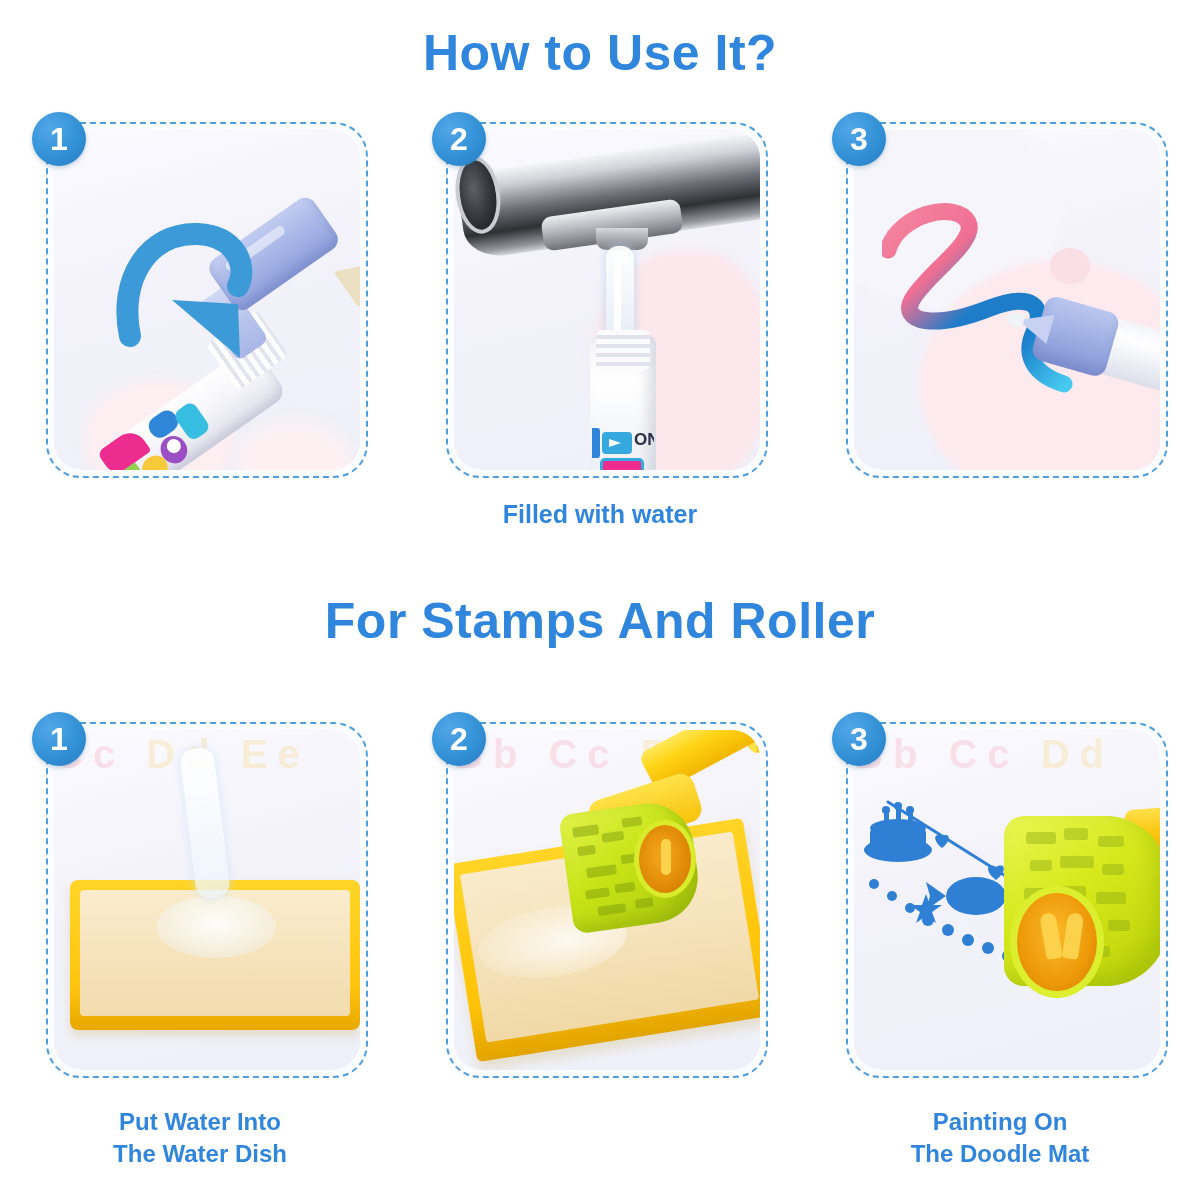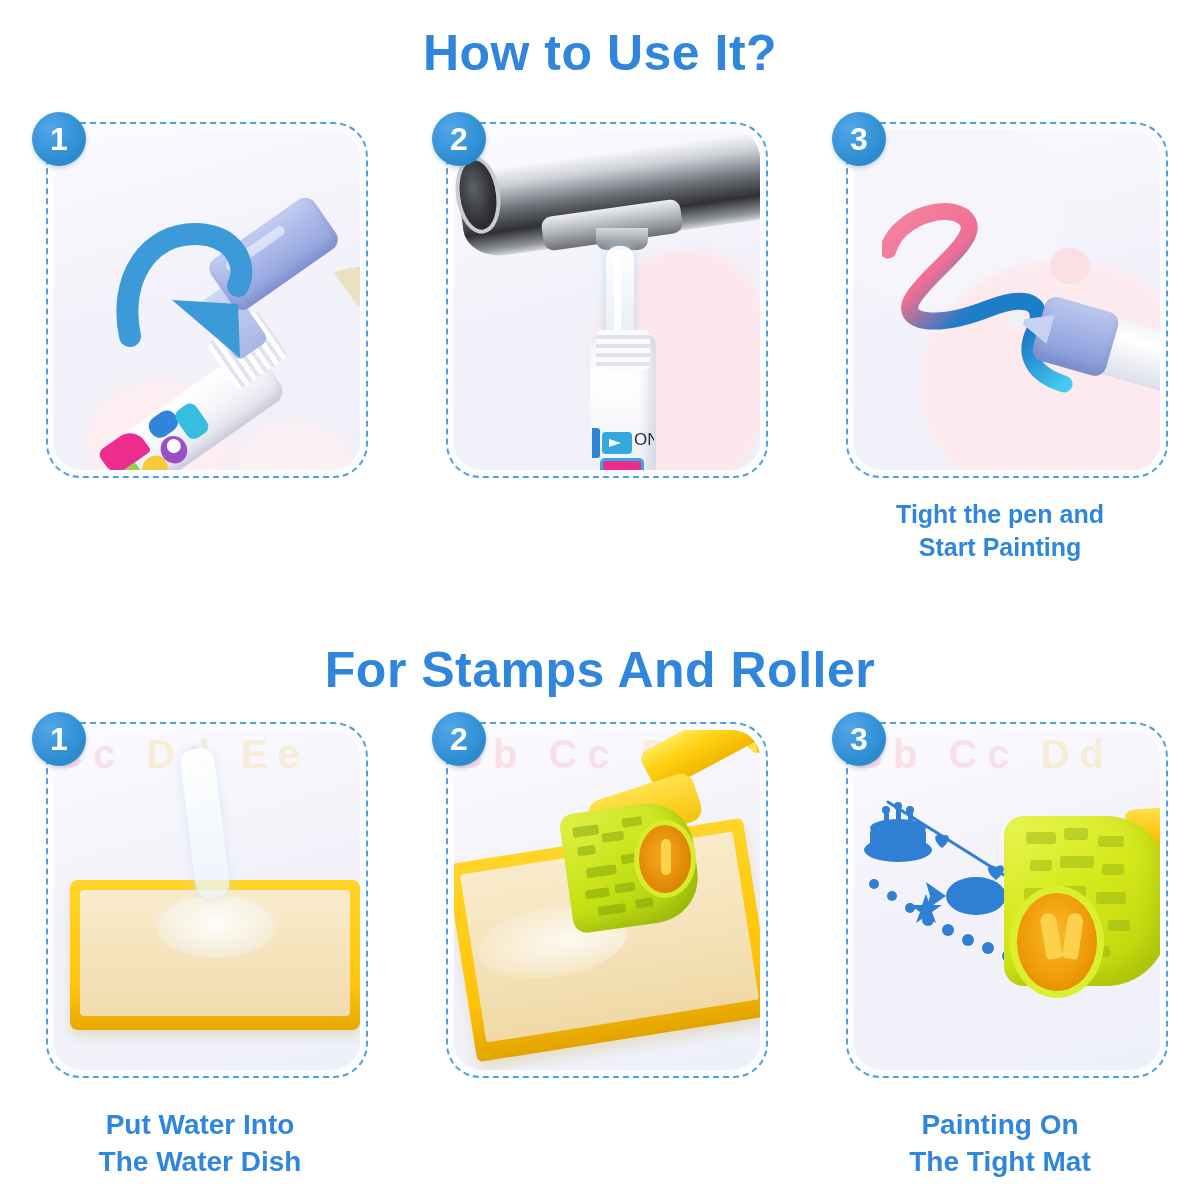--- a/index.html
+++ b/index.html
@@ -18,21 +18,21 @@
   
   .section-title {
     text-align: center;
     color: #3086dd;
     font-weight: bold;
     font-size: 50px;
     letter-spacing: 0.5px;
     line-height: 1;
   }
   #title-1 { position: absolute; left: 0; top: 28px; width: 1200px; }
-  #title-2 { position: absolute; left: 0; top: 645px; width: 1200px; }
+  #title-2 { position: absolute; left: 0; top: 596px; width: 1200px; }
 
   
   .row { position: absolute; left: 0; width: 1200px; display: flex; }
   #row-1 { top: 112px; }
   #row-2 { top: 712px; }
 
   .step {
     width: 400px;
     display: flex;
     flex-direction: column;
@@ -105,21 +105,21 @@
   .caption {
     margin-top: 20px;
     text-align: center;
     color: #3086dd;
     font-weight: bold;
     font-size: 25px;
     line-height: 1.33;
     width: 380px;
     white-space: pre-line;
   }
-  #row-2 .caption { margin-top: 28px; font-size: 28px; }
+  #row-2 .caption { margin-top: 28px; font-size: 24px; }
 
   
   .p1-bg-blob1 { position:absolute; width:150px; height:120px; border-radius:50%;
      background:#fdeef1; left:30px; top:250px; filter:blur(6px); }
   .p1-bg-blob2 { position:absolute; width:120px; height:90px; border-radius:50%;
      background:#fcf0f3; left:180px; top:290px; filter:blur(8px); }
 
   .pen1 { position:absolute; left:18px; top:90px; width:300px; height:290px; }
   .pen1-barrel {
     position:absolute; left:8px; top:118px; width:190px; height:62px;
@@ -226,21 +226,21 @@
   .lbl-arrowbox{
     position:absolute; left:10px; top:6px; width:30px; height:22px;
     background:#35a9dd; border-radius:4px;
   }
   .lbl-arrowbox::after{
     content:""; position:absolute; left:7px; top:7px; width:0; height:0;
     border-top:4px solid transparent; border-bottom:4px solid transparent;
     border-left:12px solid #ffffff;
   }
   .lbl-on{
-    position:absolute; left:42px; top:4px; color:#2a2f45; font-weight:normal; font-size:17px;
+    position:absolute; left:42px; top:4px; color:#2a2f45; font-weight:bold; font-size:17px;
   }
   .lbl-pink{
     position:absolute; left:8px; top:32px; width:44px; height:24px;
     background:#ec2d8f; border:3px solid #35a9dd; border-radius:5px;
   }
   .lbl-blue-sq{
     position:absolute; left:-2px; top:2px; width:10px; height:30px;
     background:#2f86d8; border-radius:3px;
   }
 
@@ -465,20 +465,21 @@
             <div class="bottle-neck"></div>
             <div class="bottle-label">
               <div class="lbl-blue-sq"></div>
               <div class="lbl-arrowbox"></div>
               <div class="lbl-on">ON</div>
               <div class="lbl-pink"></div>
             </div>
           </div>
         </div>
       </div>
+      <div class="caption">Filled with water</div>
     </div>
 
     <div class="step">
       <div class="panel-wrap">
         <div class="badge">3</div>
         <div class="panel">
           <div class="photo">
             <div class="p3-blob2"></div>
             <div class="p3-blob"></div>
             <div class="p3-dot"></div>
@@ -502,22 +503,20 @@
 
             <div class="pen3">
               <div class="pen3-body"></div>
               <div class="pen3-cap"></div>
               <div class="pen3-cone"></div>
               <div class="pen3-tip"></div>
             </div>
           </div>
         </div>
       </div>
-      <div class="caption">Tight the pen and
-Start Painting</div>
     </div>
   </div>
 
   <div class="section-title" id="title-2">For Stamps And Roller</div>
 
   <div class="row" id="row-2">
 
     <div class="step">
       <div class="panel-wrap">
         <div class="badge">1</div>
@@ -664,16 +663,16 @@
               </div>
               <div class="r6-hub">
                 <div class="r6-tooth" style="left:26px;top:20px;transform:rotate(-10deg)"></div>
                 <div class="r6-tooth" style="left:48px;top:20px;transform:rotate(8deg)"></div>
               </div>
             </div>
           </div>
         </div>
       </div>
       <div class="caption">Painting On
-The Tight Mat</div>
+The Doodle Mat</div>
     </div>
   </div>
 </div>
 
 </body></html>

